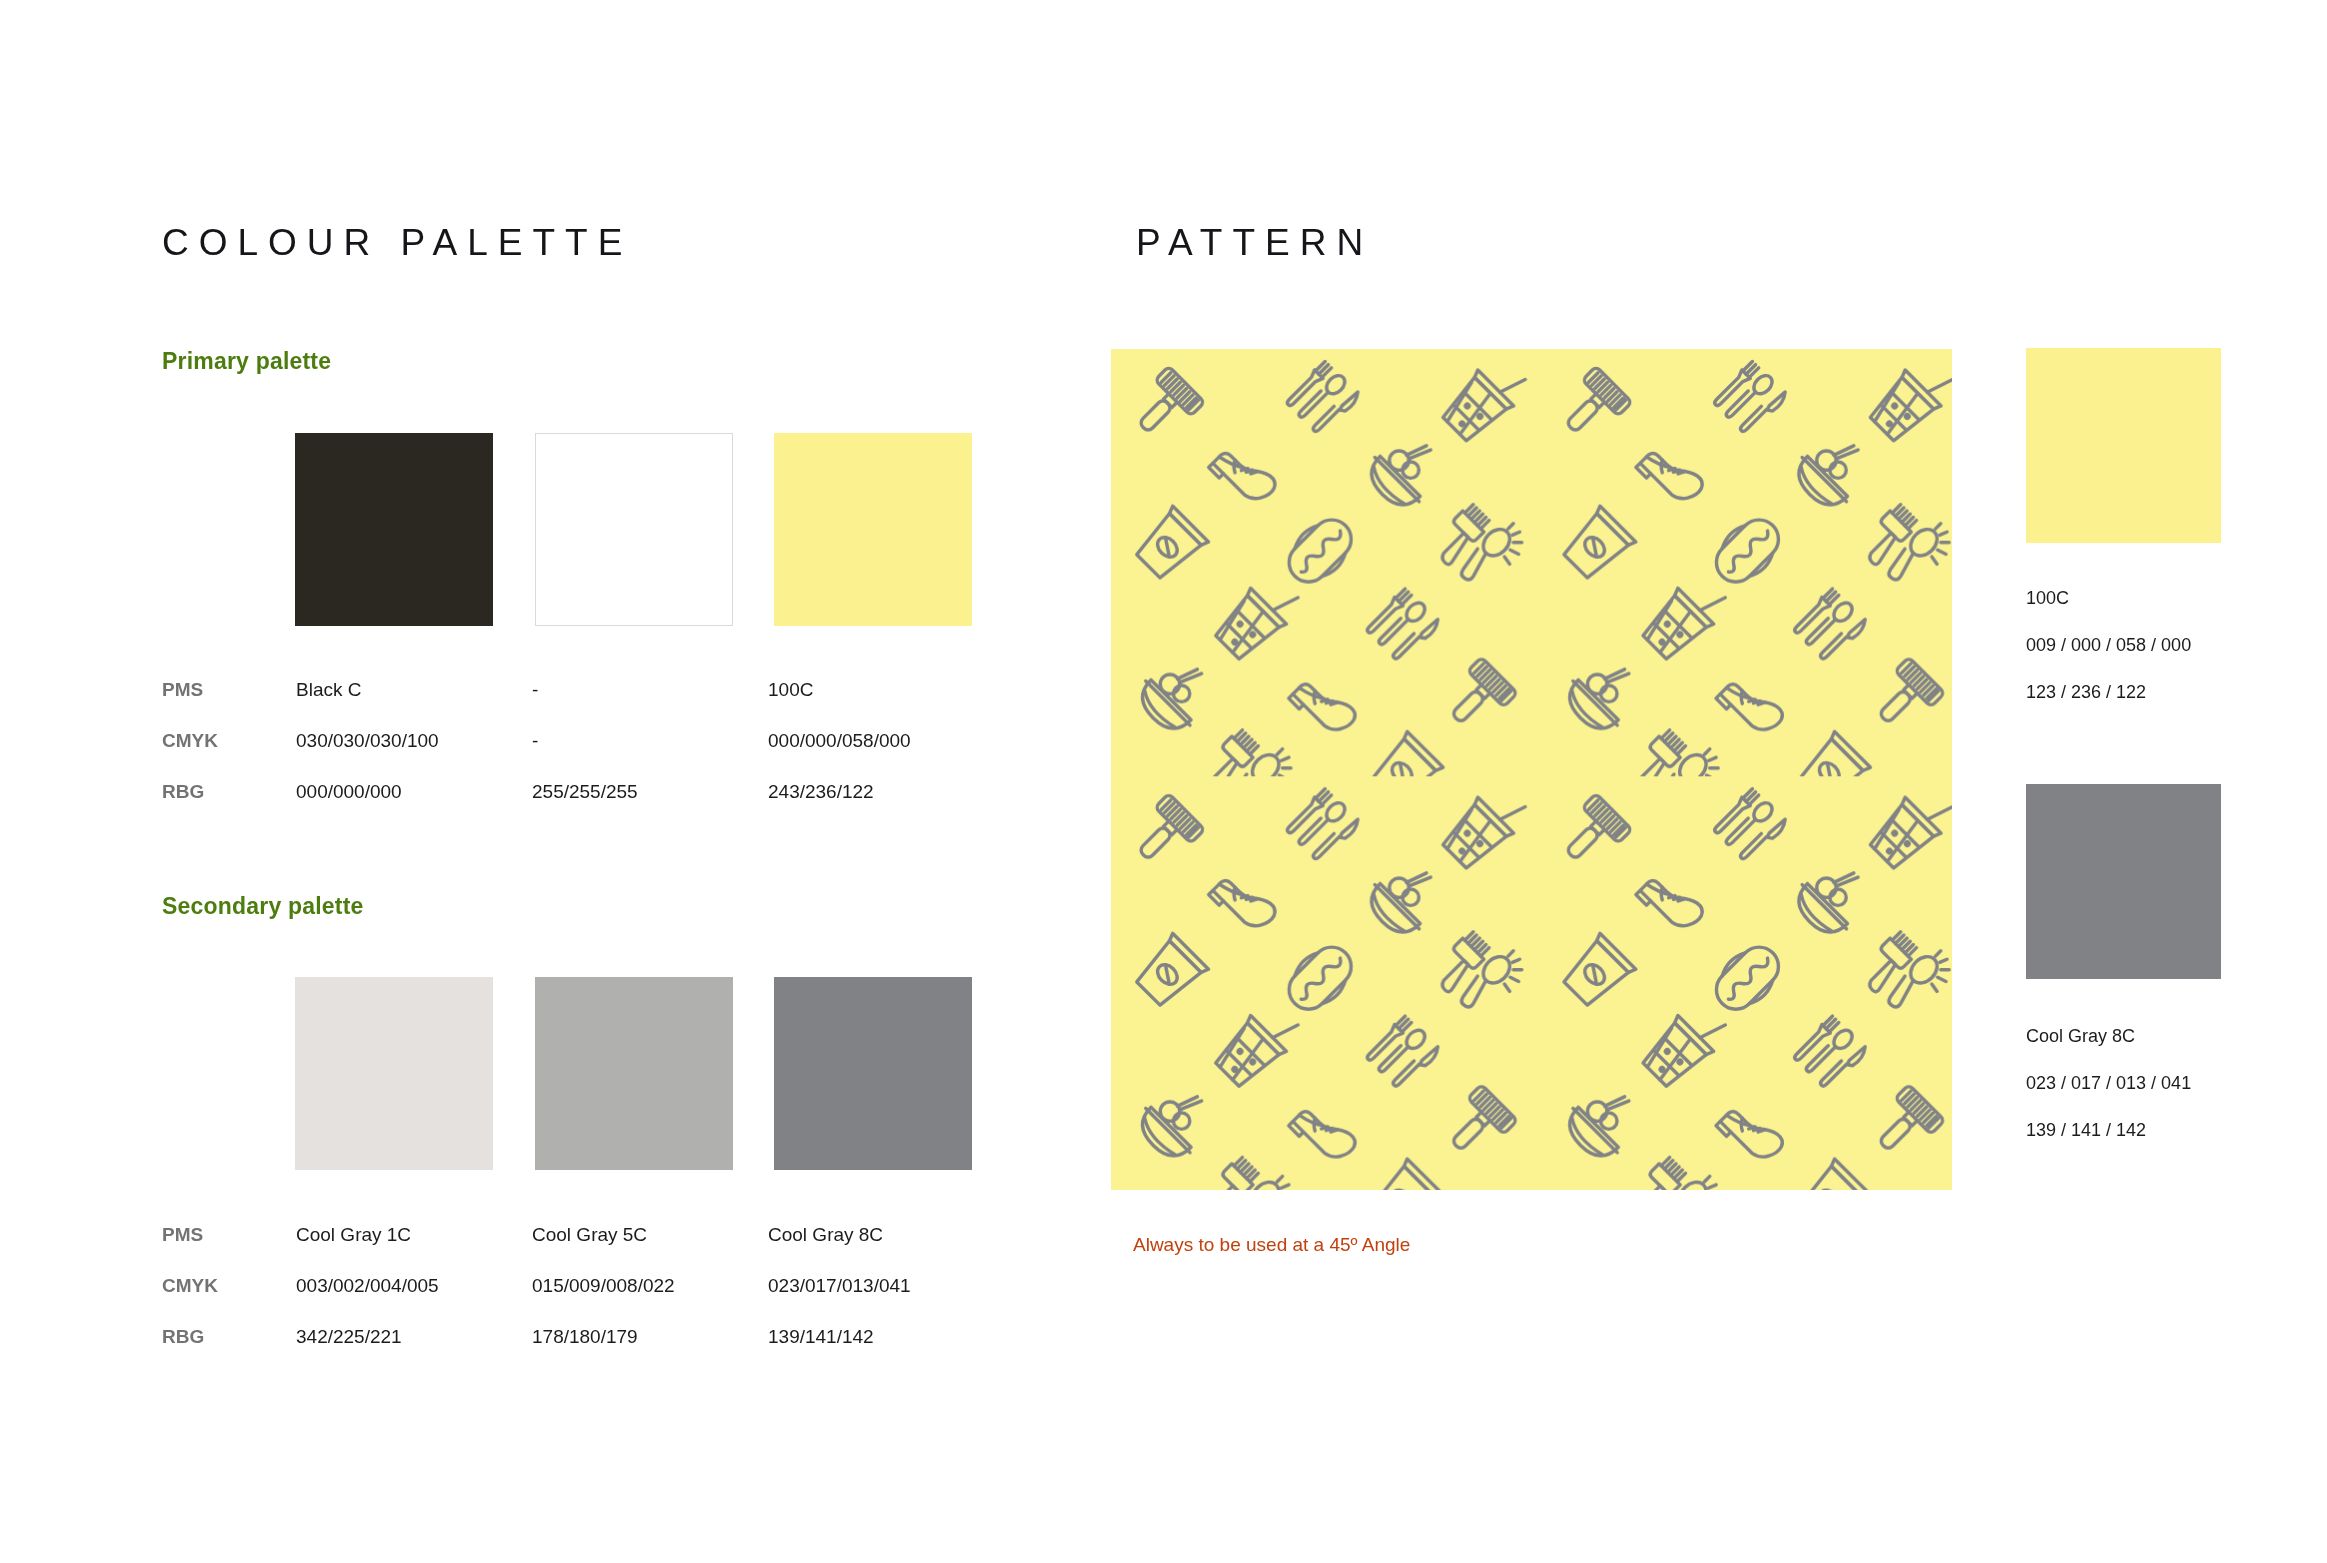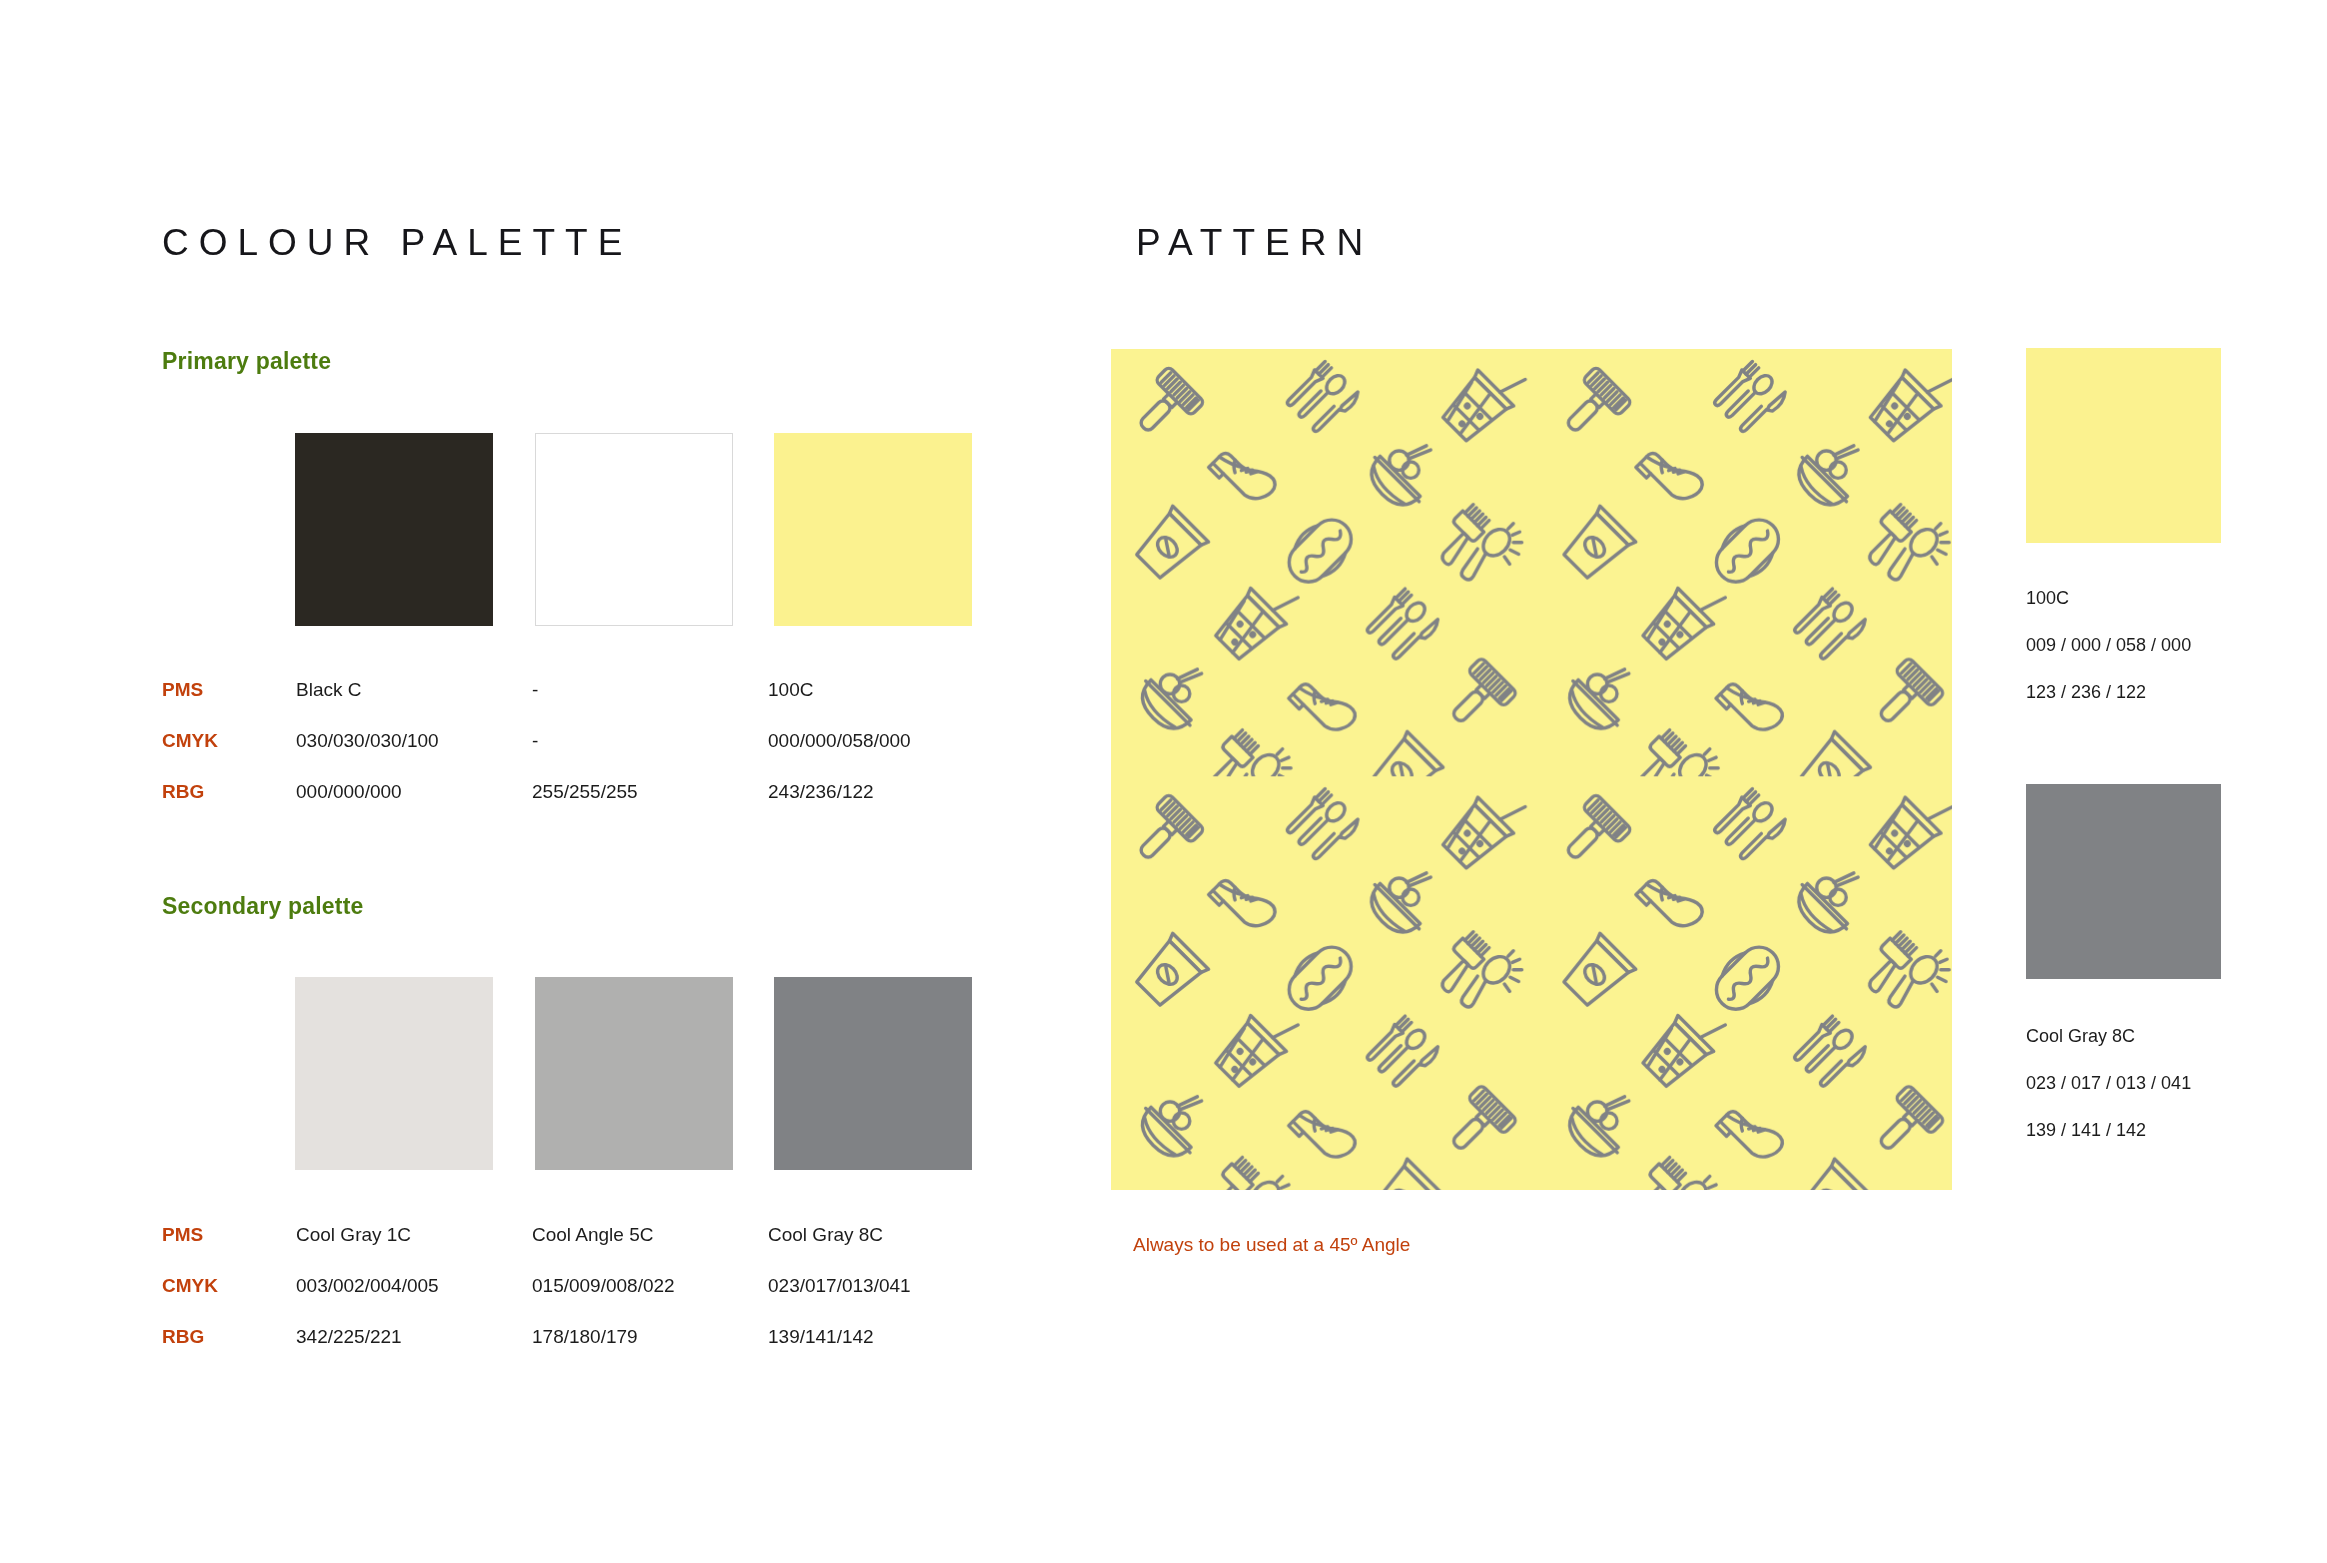--- a/index.html
+++ b/index.html
@@ -74,21 +74,21 @@
 
   .spec-row {
     display: flex;
     align-items: baseline;
     height: 51px;
   }
   .spec-label {
     width: 134px;
     font-weight: 700;
     font-size: 19px;
-    color: #c2410c;
+    color: #737373;
     white-space: nowrap;
   }
   .spec-val {
     width: 236px;
     font-weight: 400;
     font-size: 19px;
     color: #1c1c1c;
     white-space: nowrap;
   }
 
@@ -186,21 +186,21 @@
     </div>
     <div class="swatch-cell">
       <div class="swatch-box" id="sw-s2" style="background: rgb(128, 130, 133);"></div>
     </div>
   </div>
 
   <div class="spec-table" id="spec-secondary">
     <div class="spec-row">
       <div class="spec-label">PMS</div>
       <div class="spec-val">Cool Gray 1C</div>
-      <div class="spec-val">Cool Angle 5C</div>
+      <div class="spec-val">Cool Gray 5C</div>
       <div class="spec-val">Cool Gray 8C</div>
     </div>
     <div class="spec-row">
       <div class="spec-label">CMYK</div>
       <div class="spec-val">003/002/004/005</div>
       <div class="spec-val">015/009/008/022</div>
       <div class="spec-val">023/017/013/041</div>
     </div>
     <div class="spec-row">
       <div class="spec-label">RBG</div>

